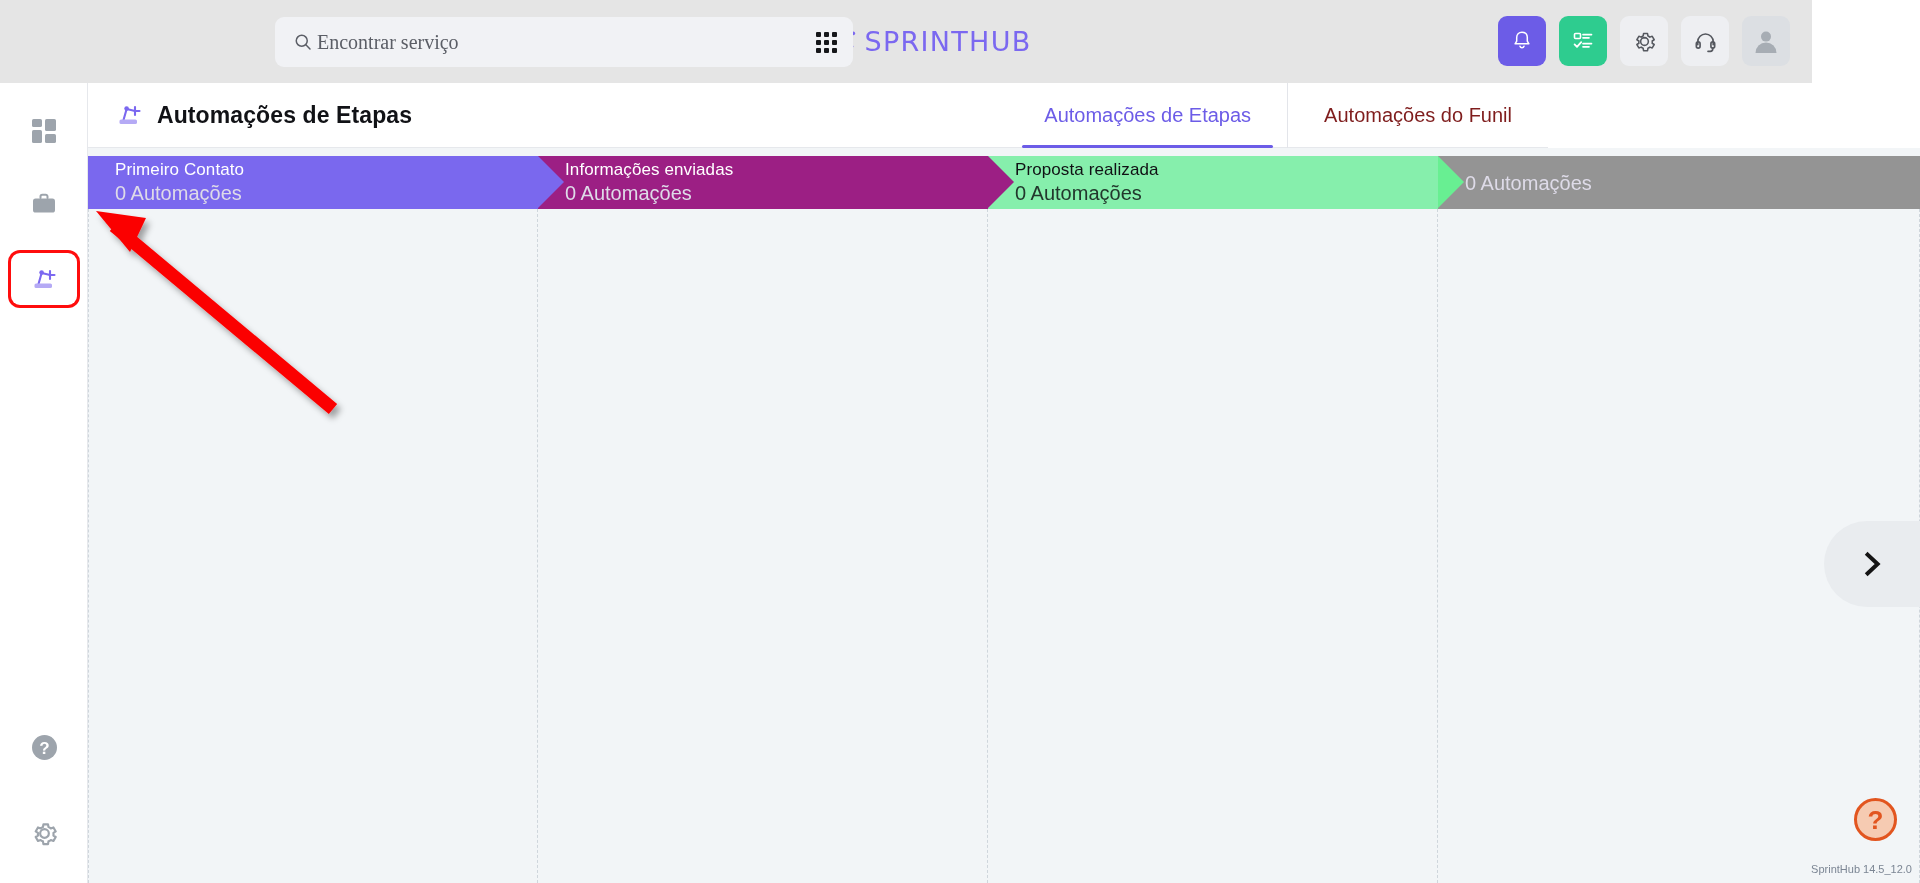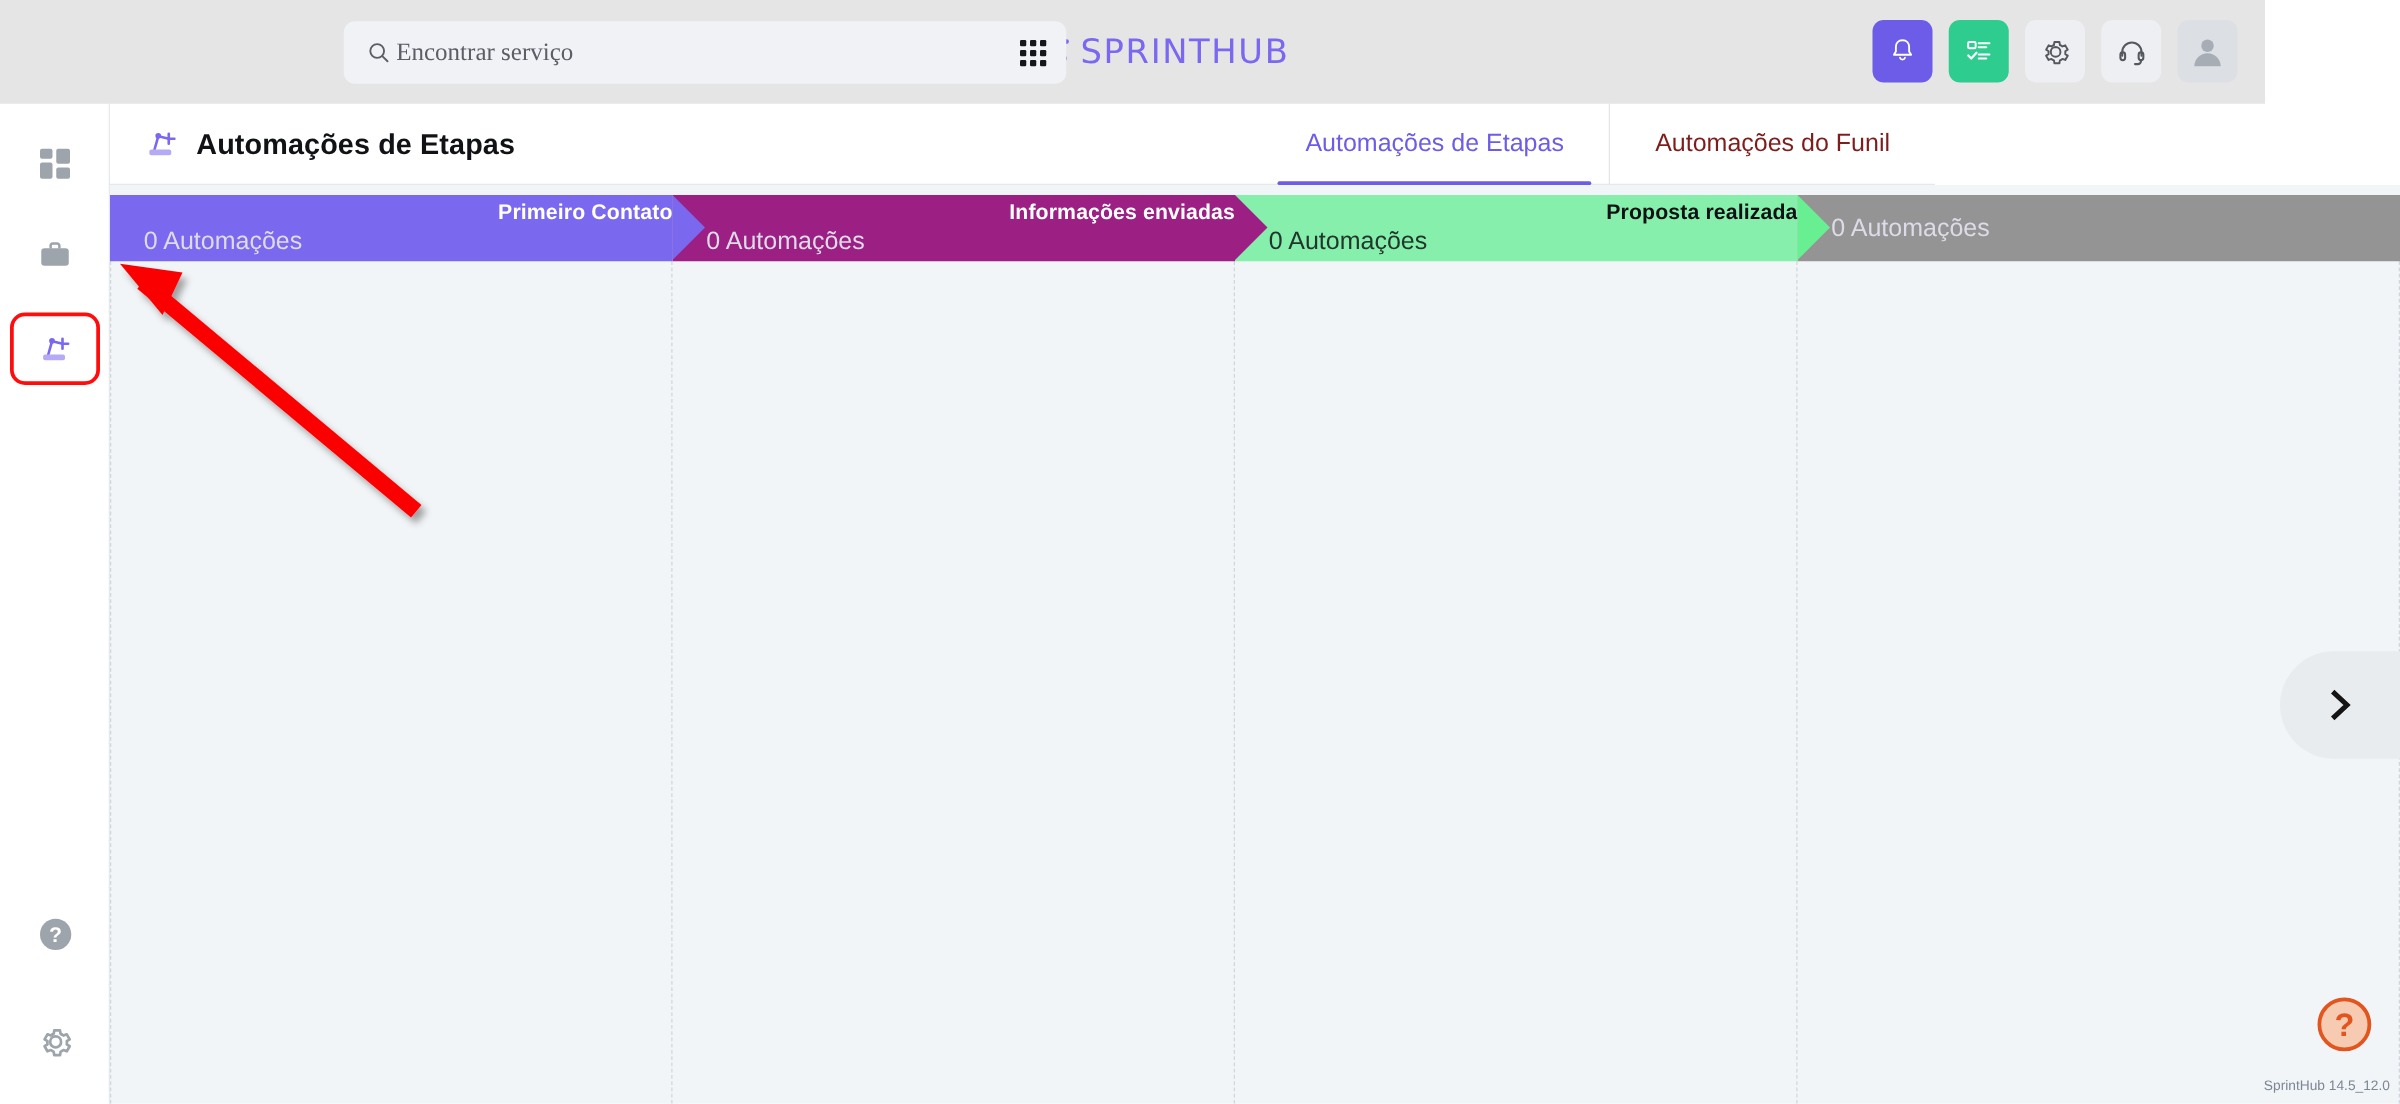--- a/index.html
+++ b/index.html
@@ -140,23 +140,22 @@
     padding-left: 27px;
   }
   .stage-head .arrow-tip {
     position: absolute; right: -26px; top: 0;
     width: 0; height: 0; z-index: 2;
     border-top: 26.5px solid transparent;
     border-bottom: 26.5px solid transparent;
     border-left: 26px solid currentColor;
   }
   .stage-name {
-    font-size: 17px; font-weight: 700; line-height: 1.25;
+    font-size: 17px; font-weight: 400; line-height: 1.25;
     letter-spacing: .1px;
-    text-align: right;
   }
   .stage-count { font-size: 20px; line-height: 1.3; }
   .light .stage-name { color: #ffffff; }
   .light .stage-count { color: #dedbe8; }
   .dark .stage-name { color: #101114; }
   .dark .stage-count { color: #22372c; }
 
   .lanes { position: absolute; top: 61px; left: 0; width: 1832px; height: 674px; display: flex; }
   .lane { height: 674px; border-right: 1px dashed #cfd6dc; }
   .lane:first-child { border-left: 1px dashed #cfd6dc; }

